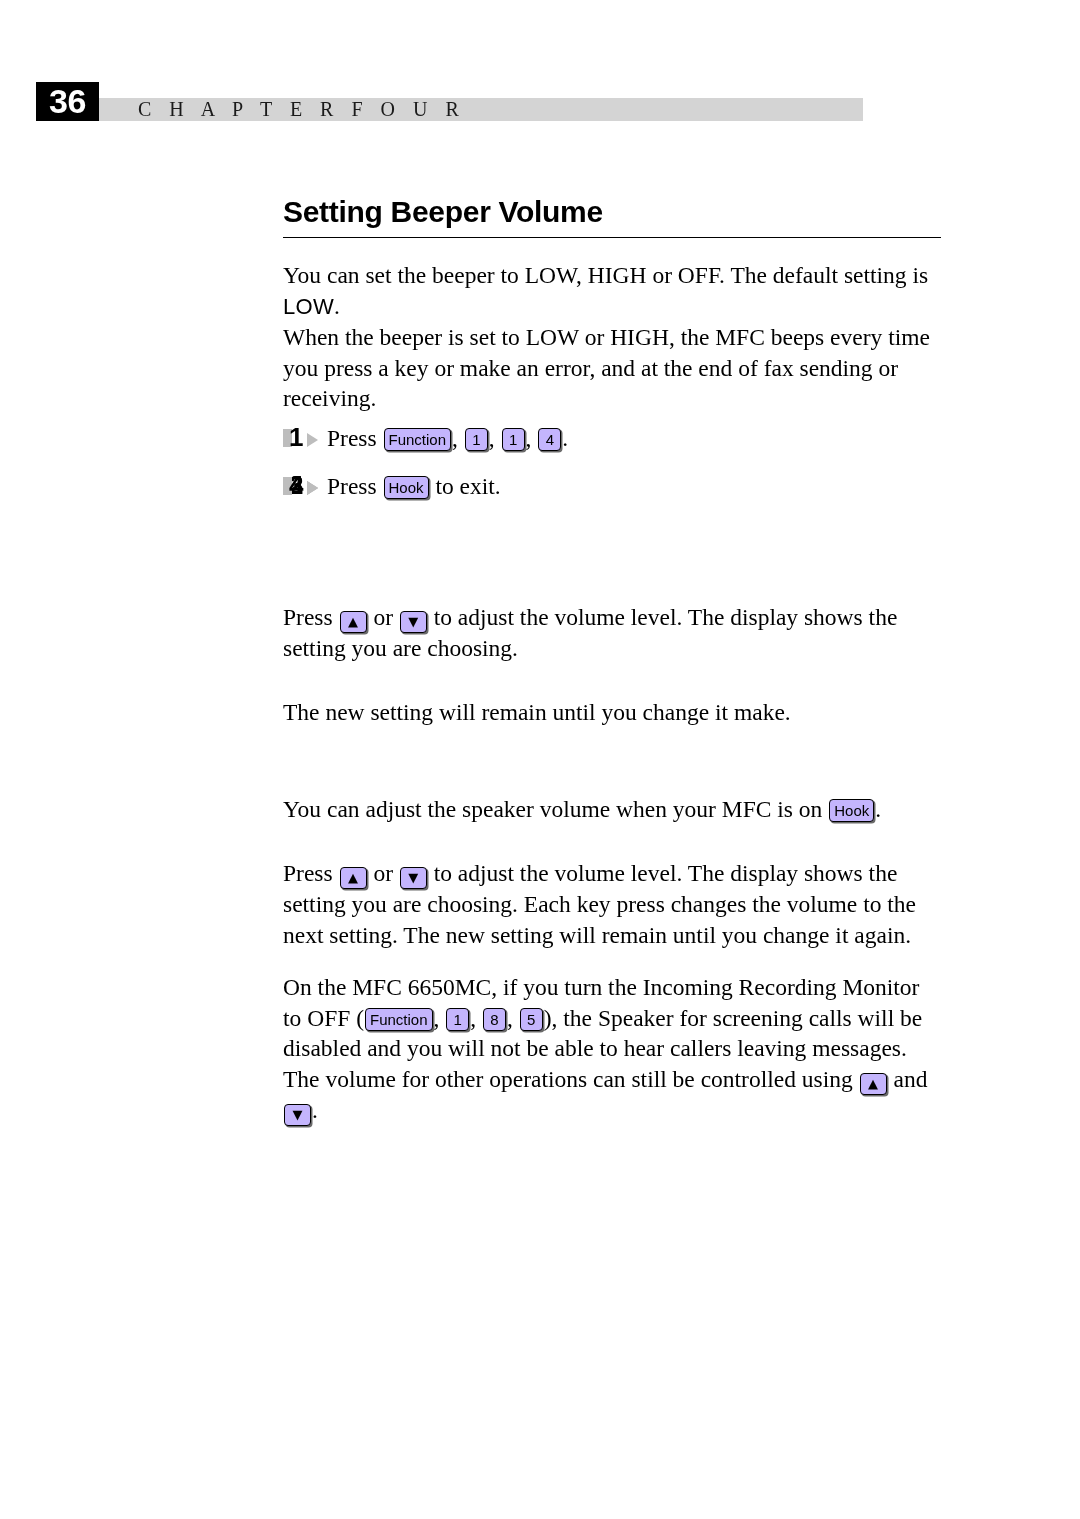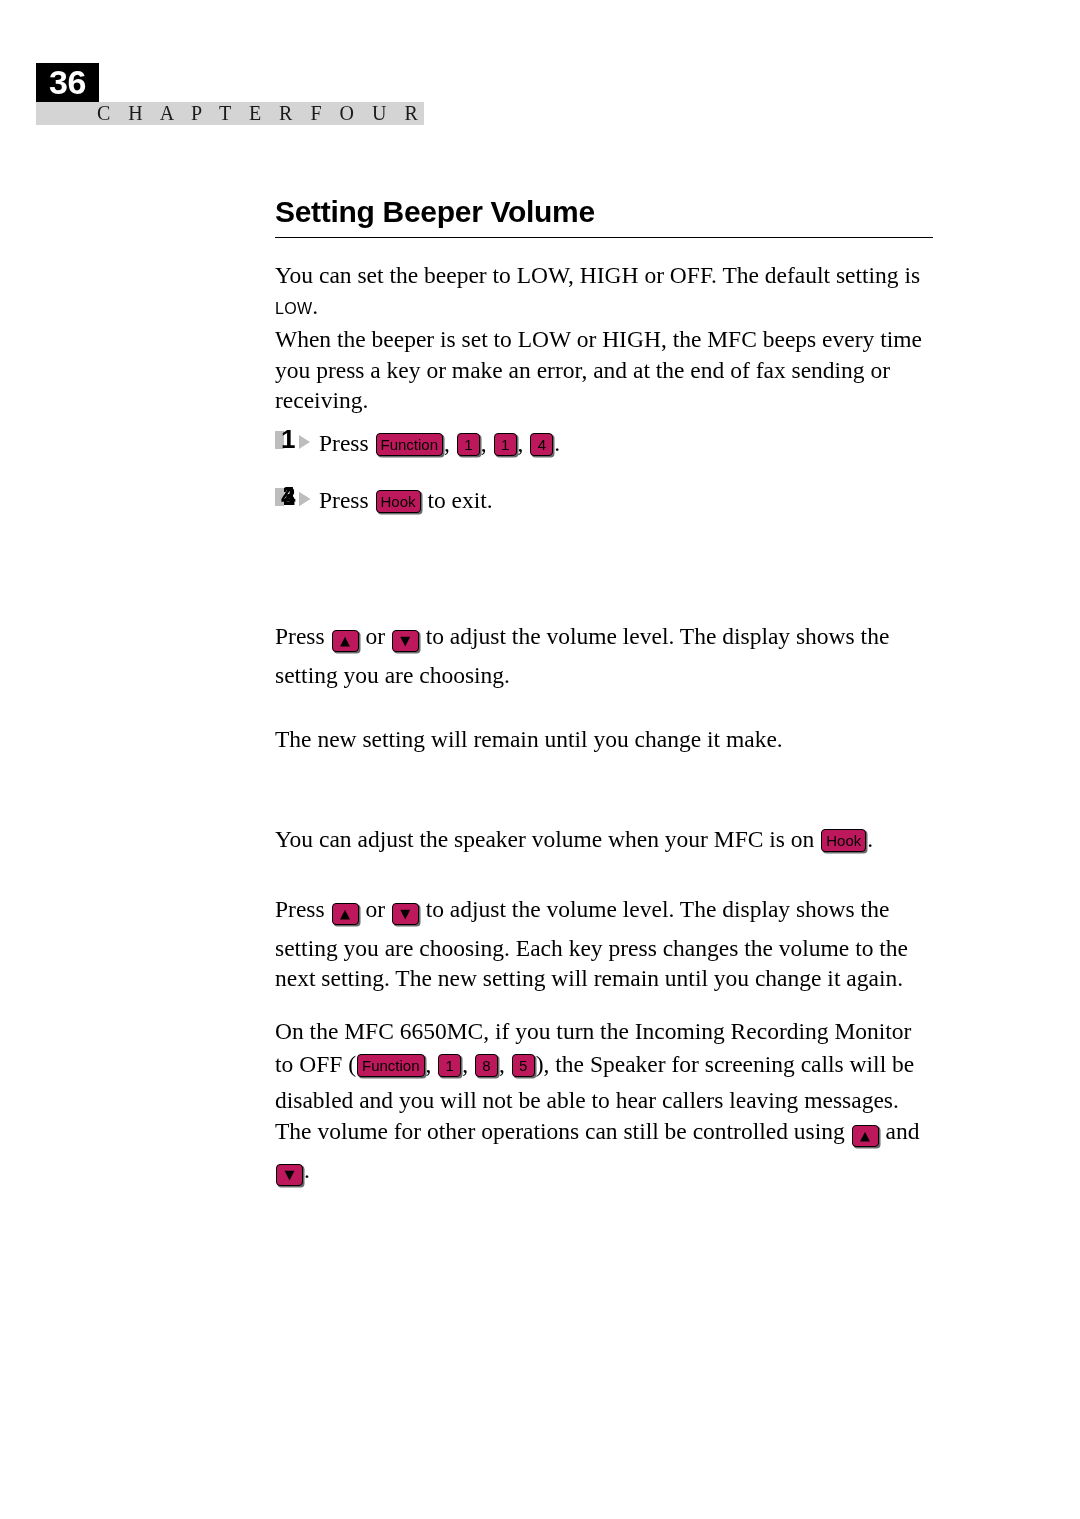--- a/index.html
+++ b/index.html
@@ -17,53 +17,52 @@
   }
 
   
   .page-header {
     position: absolute;
     left: 36px;
     top: 63px;
     width: 827px;
     height: 58px;
     display: flex;
-    align-items: flex-start;
-    flex-direction: column;
+    align-items: flex-end;
   }
   .page-number-box {
     width: 63px;
     background: #000000;
     color: #ffffff;
     display: flex;
     align-items: center;
     justify-content: center;
     font-family: "Liberation Sans", "DejaVu Sans", sans-serif;
     font-weight: bold;
     font-size: 34px;
     letter-spacing: -0.5px;
   }
   .chapter-bar {
     flex: 1;
     background: #d4d4d4;
     display: flex;
     align-items: center;
   }
   .chapter-label {
-    margin-left: 61px;
+    margin-left: 39px;
     font-family: "Liberation Serif", "DejaVu Serif", serif;
     font-size: 20px;
     letter-spacing: 6.5px;
     color: #1a1a1a;
   }
 
   
   .content {
     position: absolute;
-    left: 275px;
+    left: 283px;
     top: 196px;
     width: 658px;
   }
 
   
   .section-heading {
     font-family: "Liberation Sans", "DejaVu Sans", sans-serif;
     font-weight: bold;
     font-size: 30px;
     letter-spacing: -0.3px;
@@ -82,37 +81,37 @@
     text-align: left;
   }
   .gap-sm { height: 9px; }
   .gap-md { height: 22px; }
   .gap-lg { height: 34px; }
   .gap-xl { height: 44px; }
 
   
   .lcd {
     font-family: "Liberation Sans", "DejaVu Sans", sans-serif;
-    font-size: 16px;
+    font-size: 22px;
     letter-spacing: 0.3px;
   }
 
   
   .key {
     display: inline-block;
     border: 1.4px solid #000000;
     border-radius: 4px;
     box-shadow: 1.5px 1.5px 0 0 #6b6b6b;
     font-family: "Liberation Sans", "DejaVu Sans", sans-serif;
     font-size: 15px;
     line-height: 1;
     padding: 3px 4px 3px 4px;
-    margin: 8px 1px;
+    margin: 0 1px;
     vertical-align: 1px;
-    background: #be185d;
+    background: #c4b5fd;
     white-space: nowrap;
     text-align: center;
     min-width: 13px;
   }
   .key.num {
     font-size: 15px;
     padding: 3px 5px;
     min-width: 11px;
   }
   .key.arrow-lr {

